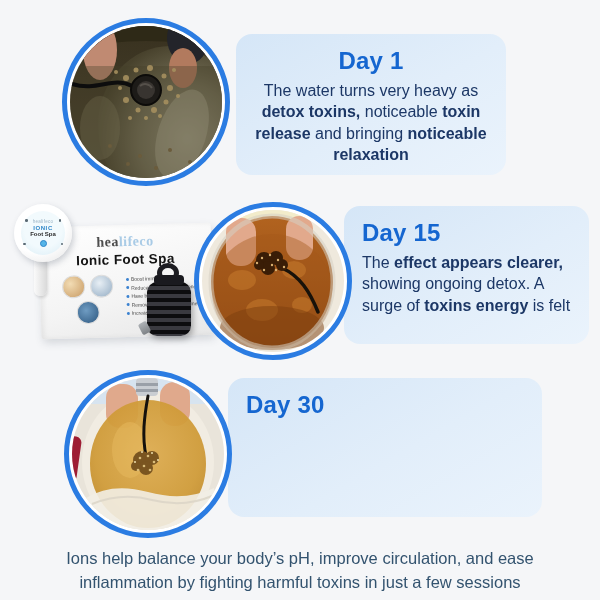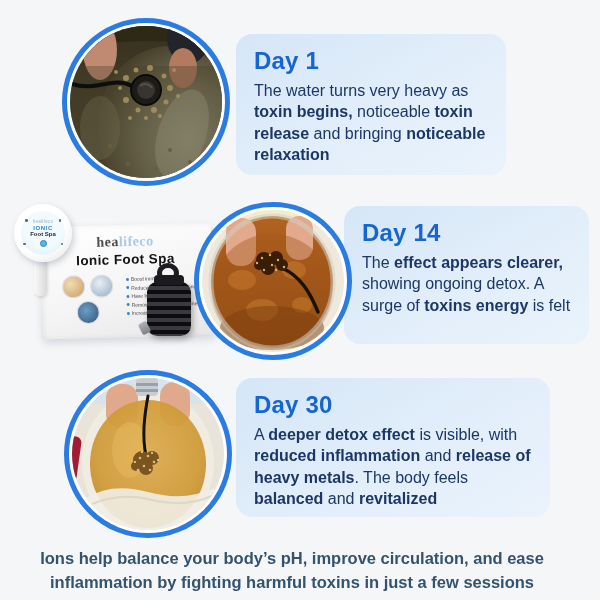--- a/index.html
+++ b/index.html
@@ -21,36 +21,36 @@
   .circle-photo svg { display:block; width:100%; height:100%; }
   .photo1 { left:62px;  top:18px;  width:168px; height:168px; }
   .photo2 { left:194px; top:202px; width:158px; height:158px; }
   .photo3 { left:64px;  top:370px; width:168px; height:168px; }
   
   .card {
     position:absolute; border-radius:16px;
     background:linear-gradient(150deg,#d5e6f7 0%, #e2eefa 55%, #eaf3fc 100%);
     padding:13px 18px 12px 18px; z-index:1;
   }
-  .card1 { left:236px; top:34px;  width:270px; height:141px; }
+  .card1 { left:236px; top:34px;  width:270px; height:141px;text-align:center; }
   .card2 { left:344px; top:206px; width:245px; height:138px; }
-  .card3 { left:236px; top:378px; width:314px; height:139px; }
+  .card3 { left:228px; top:378px; width:314px; height:139px; }
   .card h2 {
     font-size:24px; font-weight:800; color:#1566d0;
     letter-spacing:0.2px; margin-bottom:5px;
   }
   .card p {
     font-size:16px; line-height:1.34; color:#1c3766; font-weight:400;
   }
   .card p b { font-weight:700; }
   
   .footer {
-    position:absolute; left:32px; top:547px; width:520px;
+    position:absolute; left:40px; top:547px; width:520px;
     text-align:center; font-size:16.5px; line-height:1.45;
-    color:#33536f; font-weight:700; z-index:1;
+    color:#33536f; font-weight:400; z-index:1;
   }
   
   .product { position:absolute; left:0; top:196px; width:230px; height:155px; z-index:2; }
   .spa-box {
     position:absolute; left:40px; top:29px; width:172px; height:112px;
     background:linear-gradient(165deg,#ffffff 0%, #f4f4f4 60%, #e7e7e7 100%);
     border-radius:3px; box-shadow:2px 4px 8px rgba(60,70,90,0.18), inset 3px 0 5px rgba(0,0,0,0.06);
     transform:rotate(-1.5deg);
   }
   .box-logo {
@@ -171,21 +171,21 @@
         <path d="M62,60 C42,50 28,66 2,58" stroke="#0d0d0d" stroke-width="4" fill="none" stroke-linecap="round"></path>
         <circle cx="76" cy="64" r="15" fill="#1d1b18" stroke="#0c0b09" stroke-width="2"></circle>
         <circle cx="76" cy="64" r="9" fill="#383430"></circle>
         <path d="M70,60 a8,8 0 0 1 12,2" stroke="#55504a" stroke-width="2" fill="none"></path>
       </svg>
     </span>
   </div>
 
   <div class="card card1">
     <h2>Day 1</h2>
-    <p><span>The water turns very heavy as </span><b>toxin begins,</b><span> noticeable </span><b>toxin release</b><span> and bringing </span><b>noticeable relaxation</b></p>
+    <p><span>The water turns very heavy as </span><b>detox toxins,</b><span> noticeable </span><b>toxin release</b><span> and bringing </span><b>noticeable relaxation</b></p>
   </div>
 
   <div class="product">
     <div class="spa-box">
       <div class="box-logo">
         <span class="lg-dark">hea</span><span class="lg-light">lifeco</span>
       </div>
       <div class="box-title">Ionic Foot Spa</div>
       <div class="box-body">
         <div class="bpic bpic1"></div>
@@ -274,21 +274,21 @@
             <circle cx="62" cy="60" r="1.2"></circle>
           <circle cx="55" cy="53" r="1.2"></circle>
             <circle cx="74" cy="60" r="1.2"></circle>
         </g>
         <ellipse cx="70" cy="72" rx="61" ry="66" fill="none" stroke="#d5cfc2" stroke-width="5" opacity="0.55"></ellipse>
       </svg>
     </span>
   </div>
 
   <div class="card card2">
-    <h2>Day 14</h2>
+    <h2>Day 15</h2>
     <p><span>The </span><b>effect appears clearer,</b><span> showing ongoing detox. A surge of </span><b>toxins energy</b><span> is felt</span></p>
   </div>
 
   <div class="circle-photo photo3">
     <span class="ph-clip">
       <svg viewBox="0 0 152 152" aria-hidden="true">
         <defs>
           <radialGradient id="g3w" cx="0.5" cy="0.42" r="0.75">
             <stop offset="0" stop-color="#ddab4e"></stop>
               <stop offset="0.6" stop-color="#cf9a36"></stop>
@@ -328,18 +328,17 @@
             <circle cx="63" cy="84" r="1"></circle>
         </g>
         <path d="M14,120 Q40,104 76,114 Q112,124 142,110 L152,152 L0,152 Z" fill="#f2eee6" opacity="0.9"></path>
         <path d="M20,126 Q50,114 80,122 Q112,130 140,118" stroke="#d9d3c6" stroke-width="2" fill="none" opacity="0.8"></path>
       </svg>
     </span>
   </div>
 
   <div class="card card3">
     <h2>Day 30</h2>
-    <p><span>A </span><b>deeper detox effect</b><span> is visible, with </span><b>reduced inflammation</b><span> and </span><b>release of heavy metals</b><span>. The body feels </span><b>balanced</b><span> and </span><b>revitalized</b></p>
   </div>
 
   <p class="footer">Ions help balance your body’s pH, improve circulation, and ease inflammation by fighting harmful toxins in just a few sessions</p>
 
 </div>
 
 </body></html>

